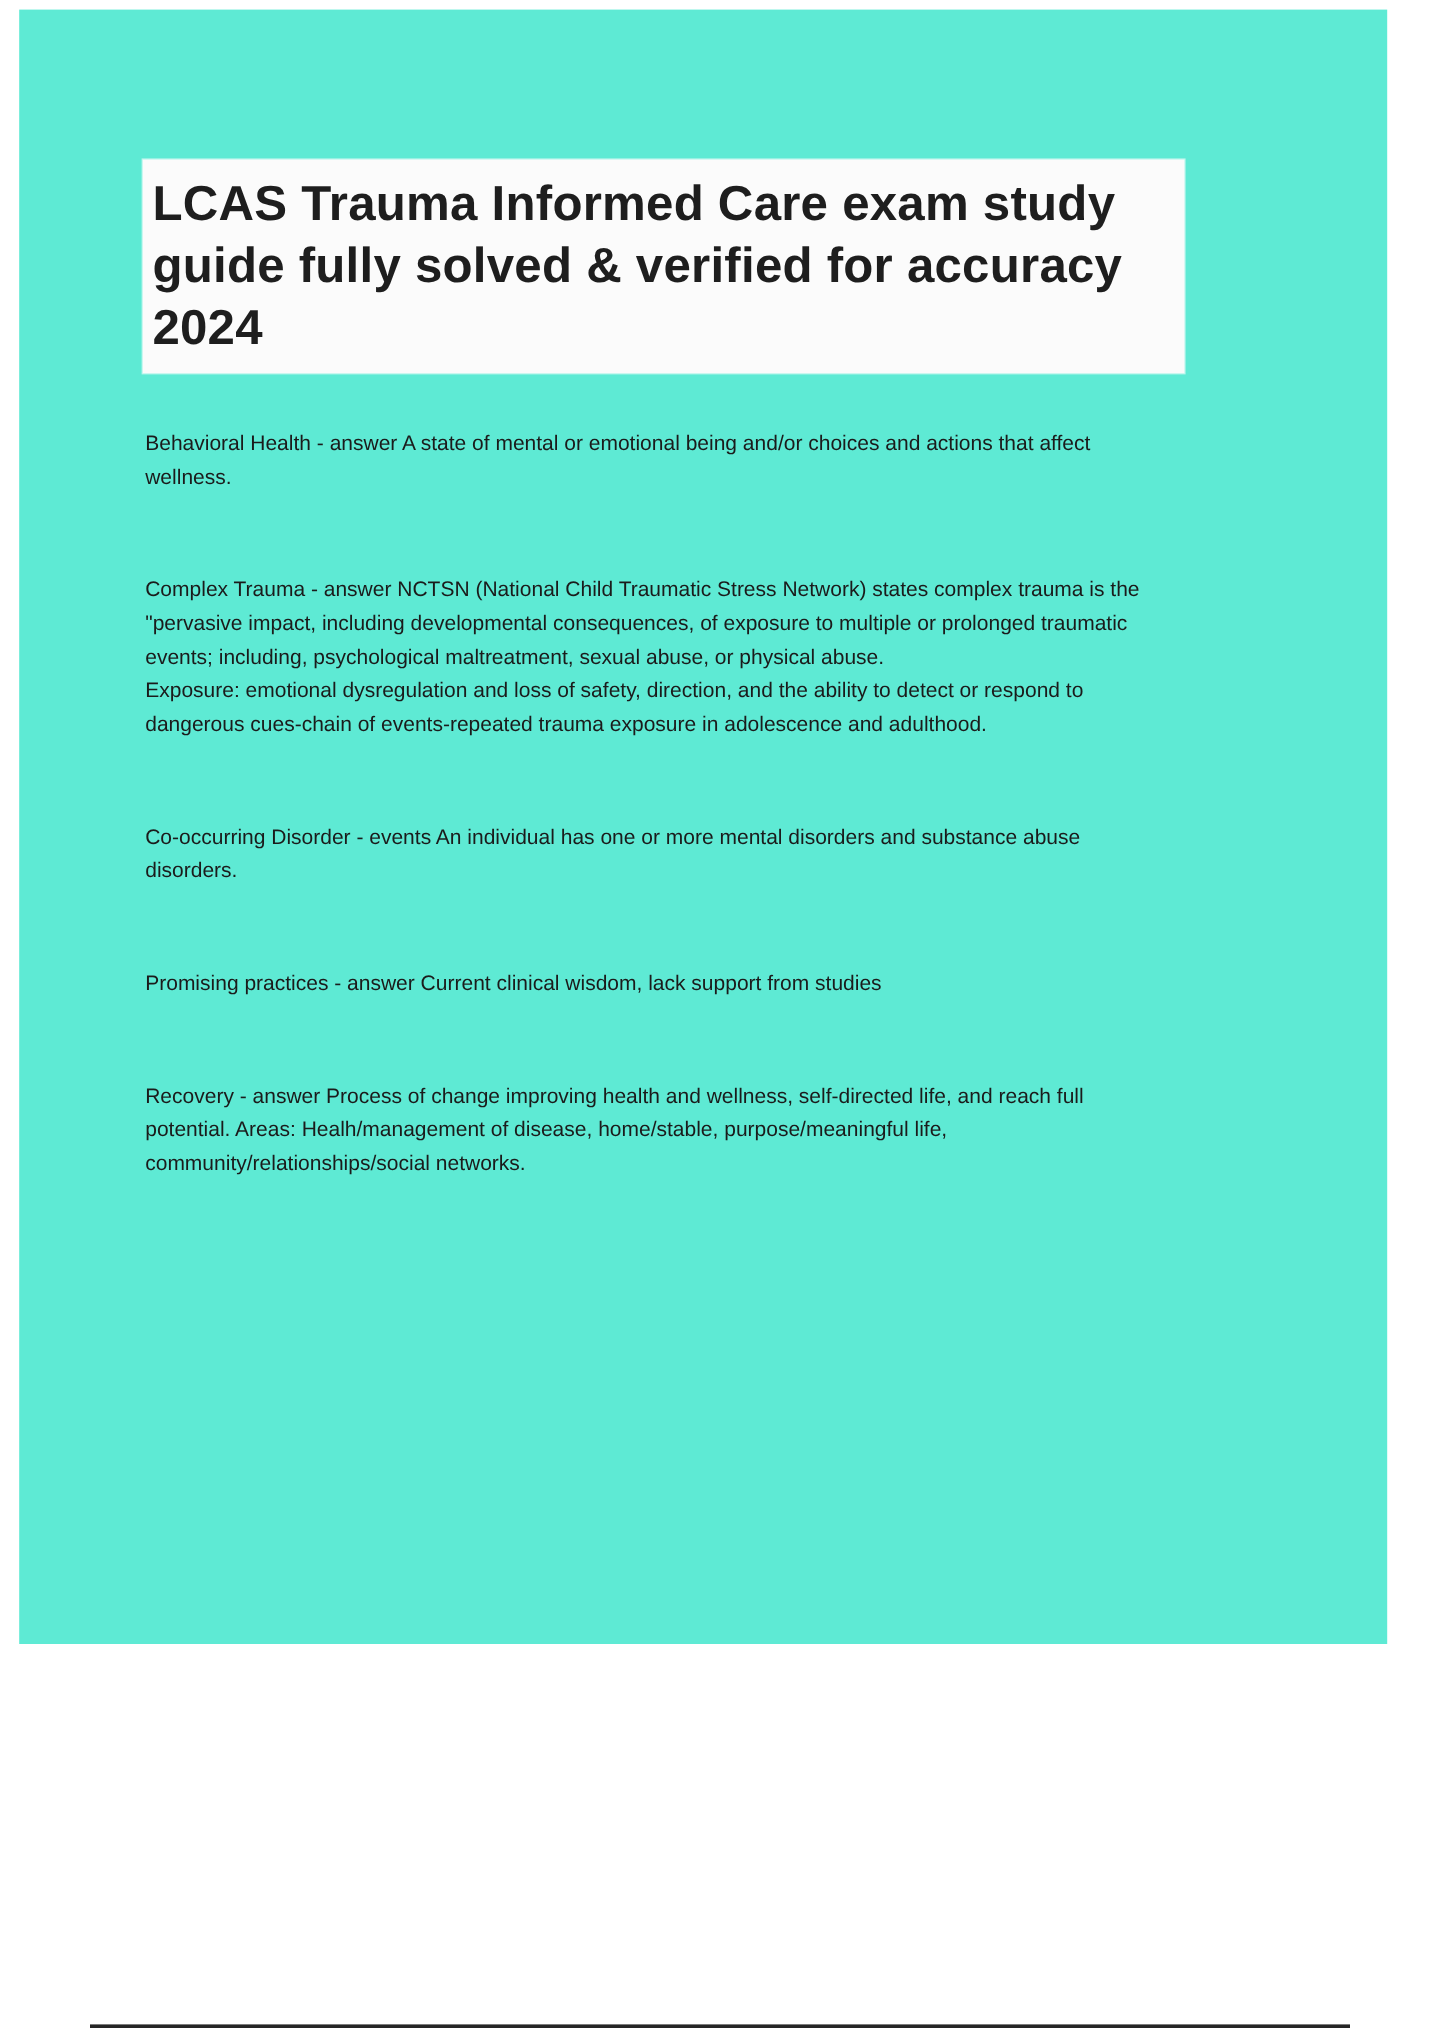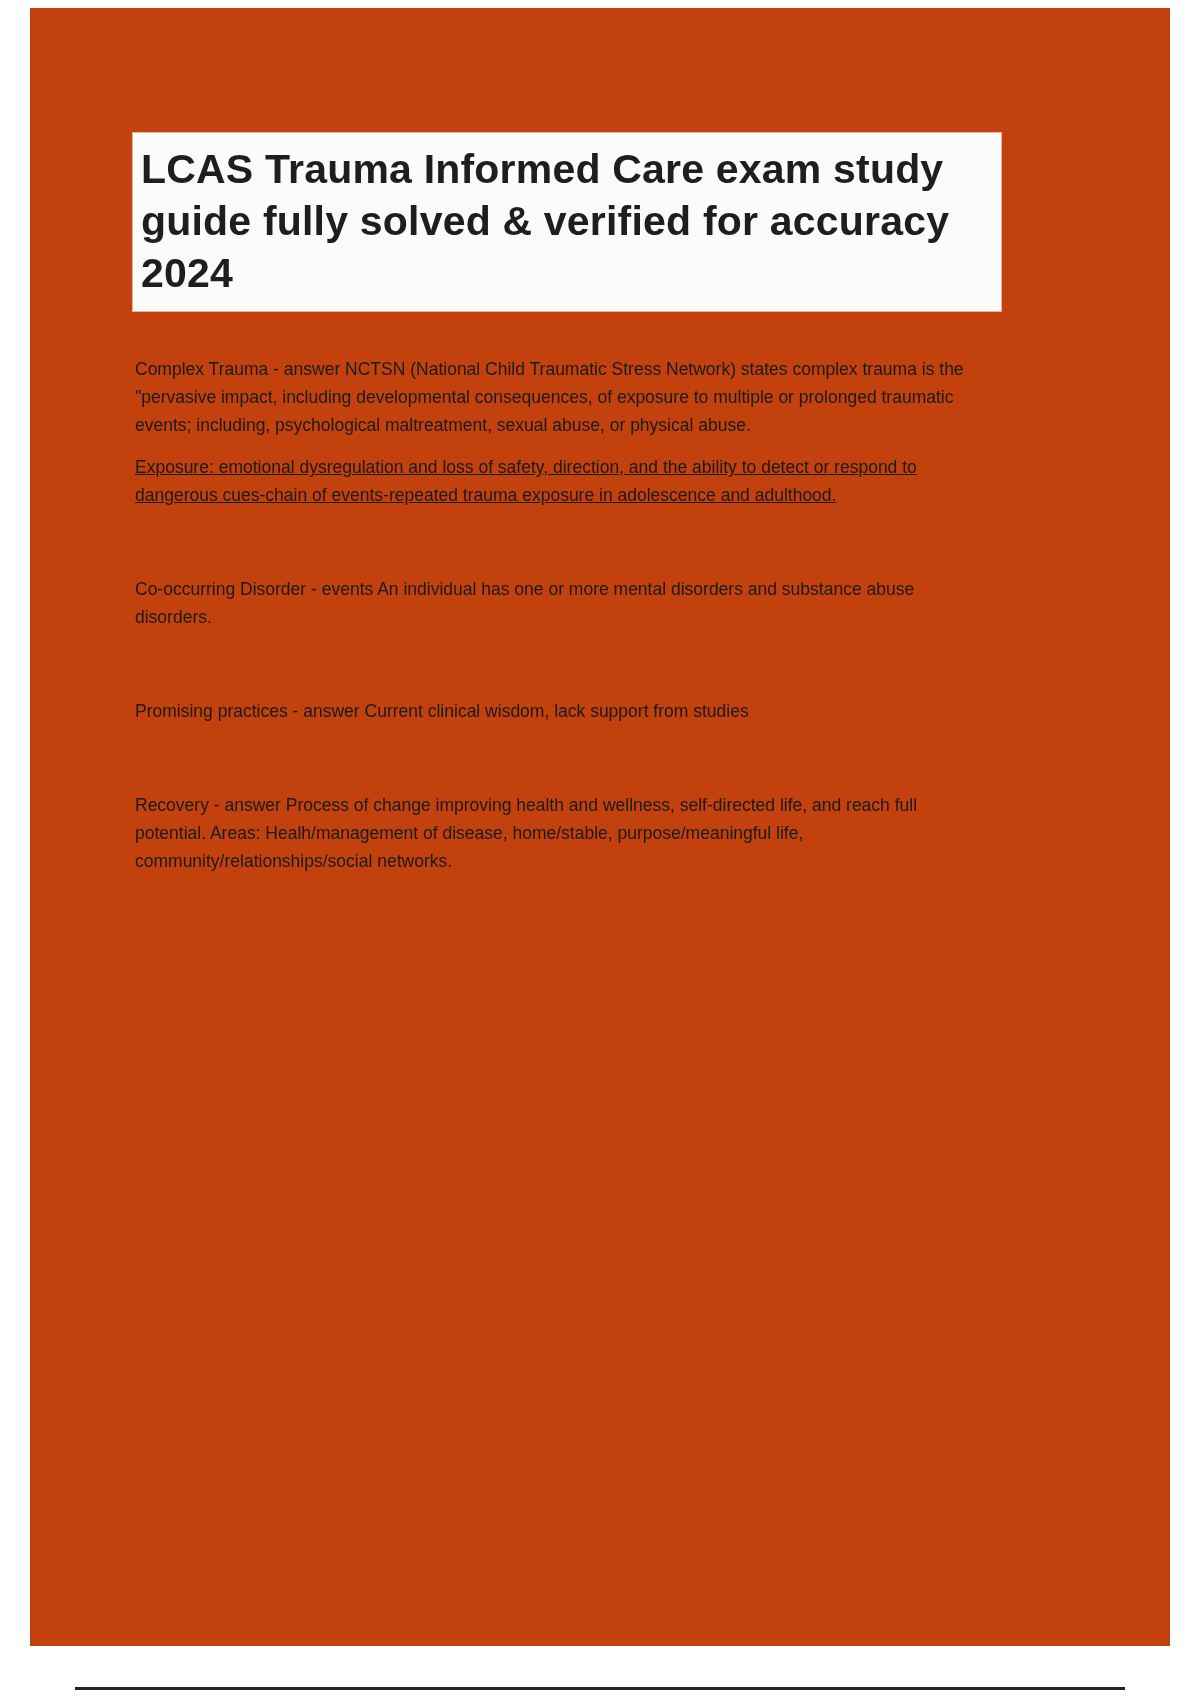--- a/index.html
+++ b/index.html
@@ -7,25 +7,25 @@
     padding: 0;
     background: #ffffff;
     width: 1200px;
     height: 1700px;
     font-family: "Liberation Sans", sans-serif;
     position: relative;
     overflow: hidden;
   }
   .doc-page {
     position: absolute;
-    left: 30px;
+    left: 16px;
     top: 8px;
     width: 1140px;
-    height: 1638px;
-    background: #c2410c;
+    height: 1362px;
+    background: #5eead4;
   }
   .content-col {
     margin-left: 105px;
     width: 880px;
   }
   .title-block {
     margin-top: 125px;
     width: 852px;
     background: #fbfbfb;
     padding: 10px 8px 12px 8px;
@@ -49,42 +49,43 @@
   }
   .entry .para {
     margin: 0 0 0 0;
     padding: 0;
     font-size: 17.5px;
     line-height: 28px;
     color: #1b1b1b;
     max-width: 852px;
   }
   .entry .para + .para {
-    margin-top: 14px;
-    text-decoration: underline;
   }
   .bottom-divider {
     position: absolute;
     left: 75px;
     top: 1687px;
     width: 1050px;
     height: 3px;
     background: #262626;
   }
 </style>
 </head>
 <body>
 
 <div class="doc-page">
   <div class="content-col">
     <div class="title-block">
       <h1>LCAS Trauma Informed Care exam study guide fully solved &amp; verified for accuracy 2024</h1>
     </div>
     <div class="entries">
         <div class="entry">
+          <p class="para">Behavioral Health - answer A state of mental or emotional being and/or choices and actions that affect wellness.</p>
+        </div>
+        <div class="entry">
           <p class="para">Complex Trauma - answer NCTSN (National Child Traumatic Stress Network) states complex trauma is the "pervasive impact, including developmental consequences, of exposure to multiple or prolonged traumatic events; including, psychological maltreatment, sexual abuse, or physical abuse.</p>
           <p class="para">Exposure: emotional dysregulation and loss of safety, direction, and the ability to detect or respond to dangerous cues-chain of events-repeated trauma exposure in adolescence and adulthood.</p>
         </div>
         <div class="entry">
           <p class="para">Co-occurring Disorder - events An individual has one or more mental disorders and substance abuse disorders.</p>
         </div>
         <div class="entry">
           <p class="para">Promising practices - answer Current clinical wisdom, lack support from studies</p>
         </div>
         <div class="entry">

